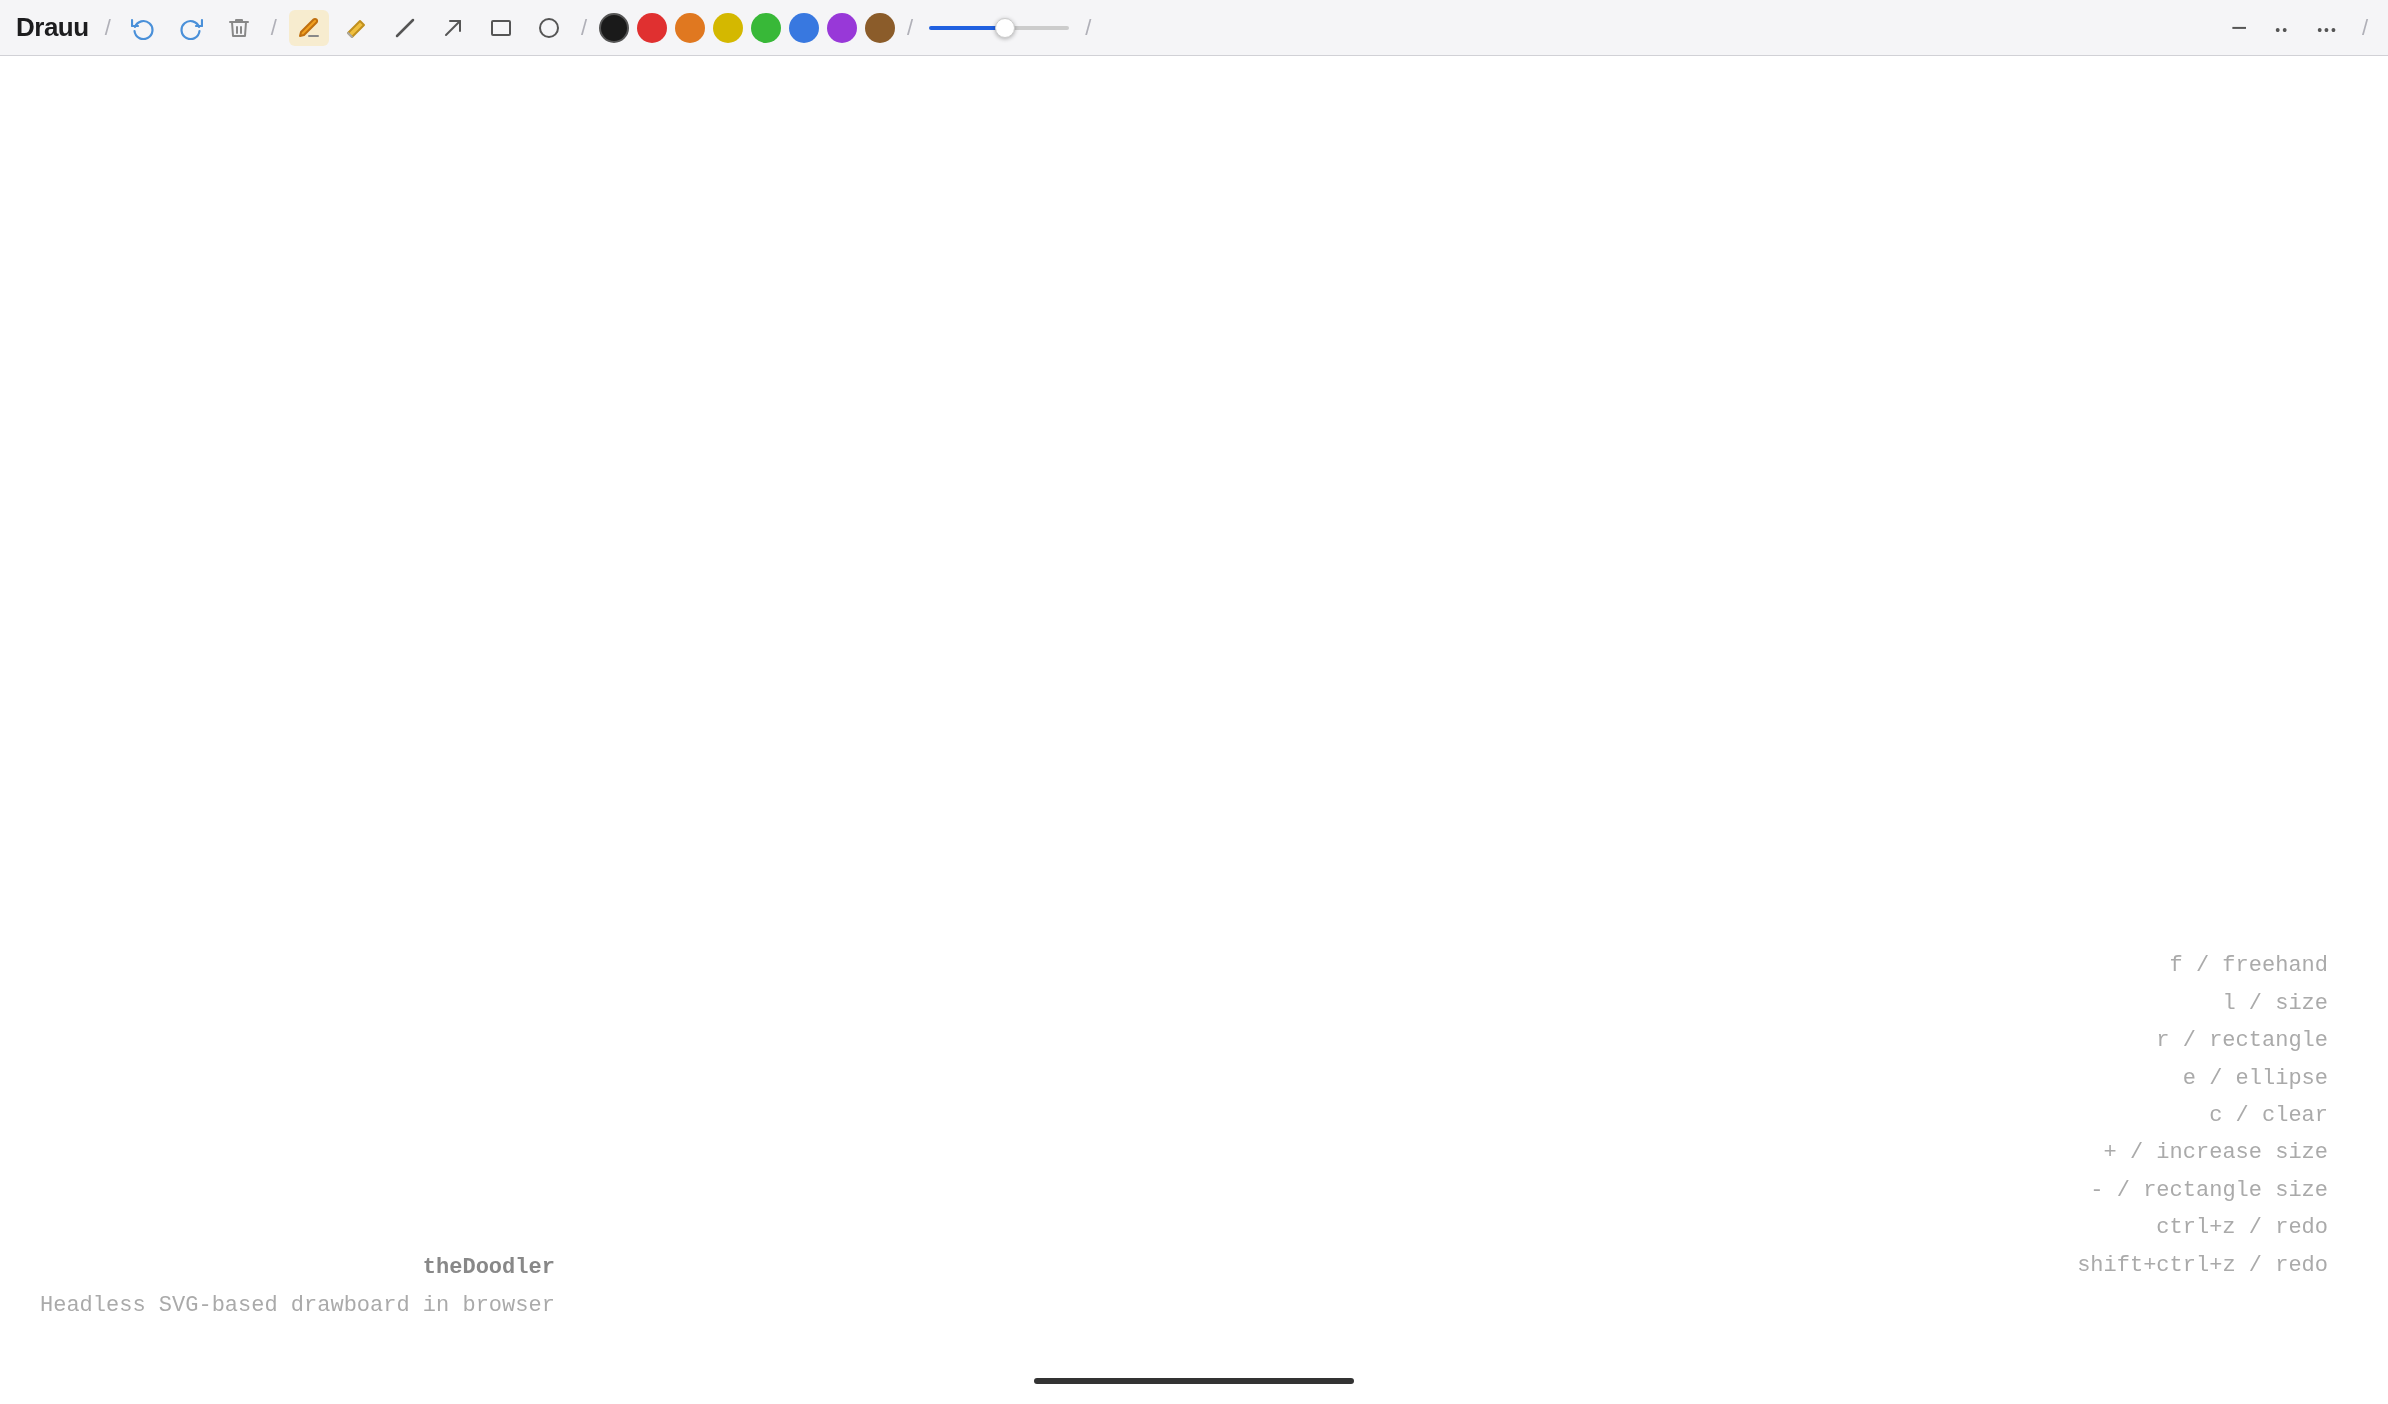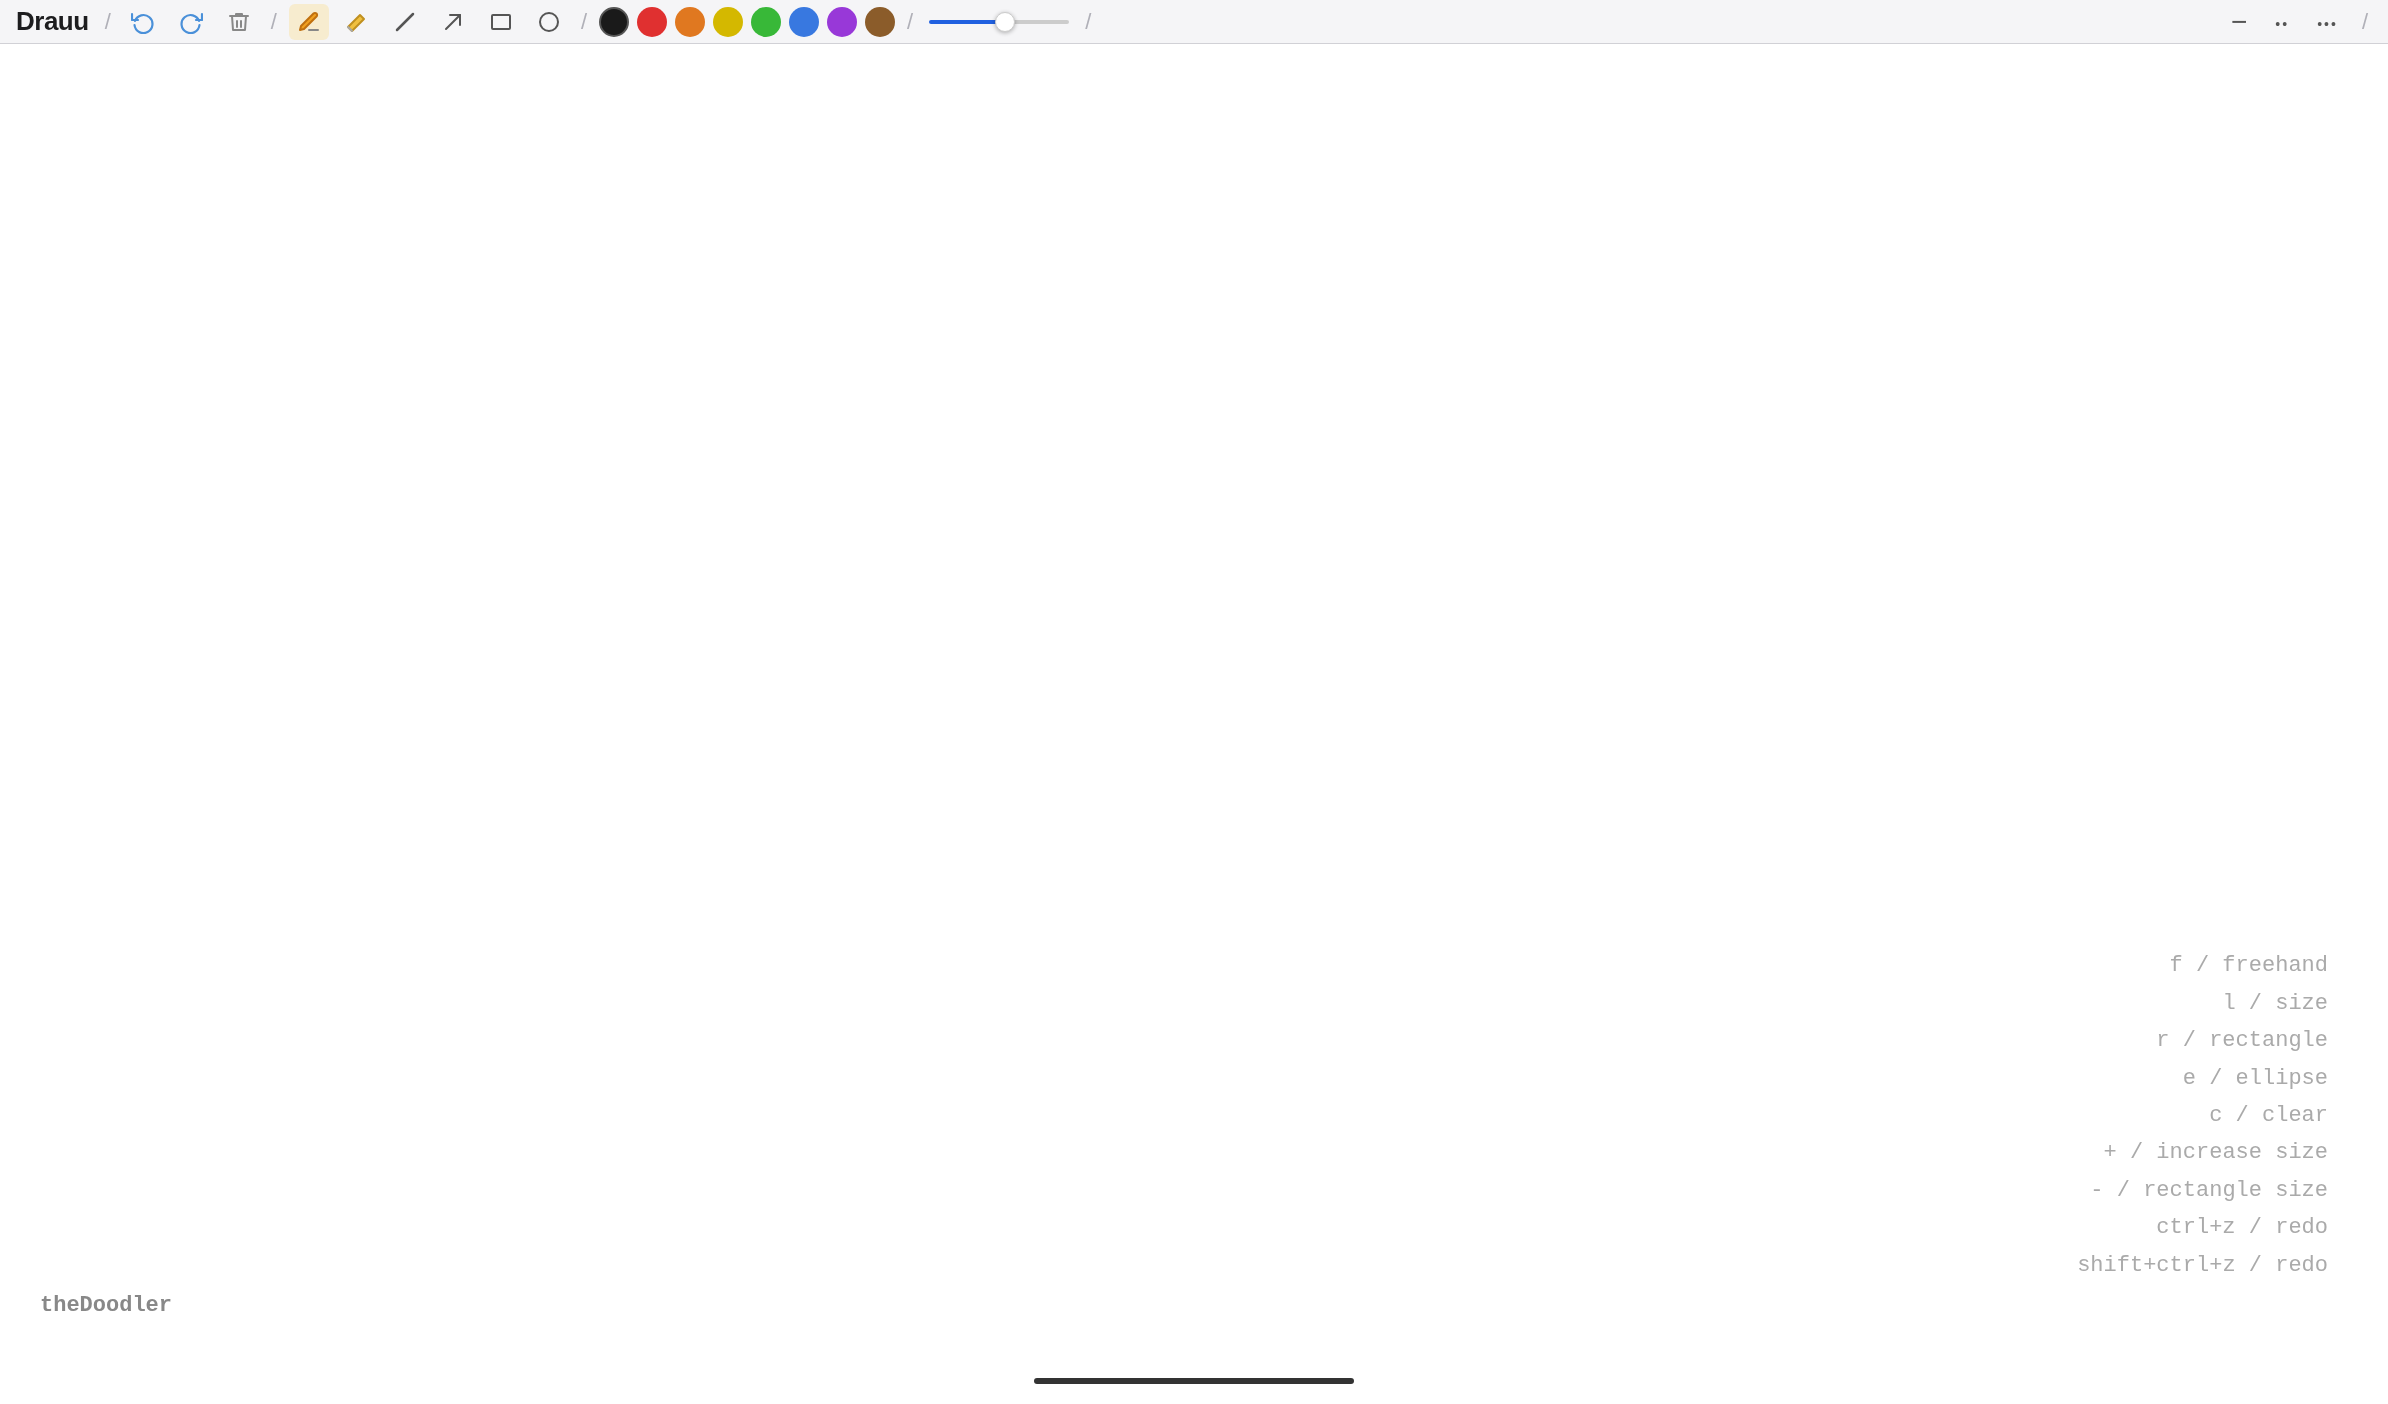--- a/index.html
+++ b/index.html
@@ -11,21 +11,21 @@
       height: 1404px;
       overflow: hidden;
       position: relative;
     }
 
     
     .toolbar {
       display: flex;
       align-items: center;
       padding: 7px 16px;
-      height: 44px;
+      height: 56px;
       background: #f5f5f7;
       border-bottom: 1px solid #d1d1d6;
       gap: 8px;
     }
 
     .toolbar-title {
       font-size: 26px;
       font-weight: 600;
       color: #1d1d1f;
       letter-spacing: -0.5px;
@@ -302,15 +302,16 @@
   <div>e / ellipse</div>
   <div>c / clear</div>
   <div>+ / increase size</div>
   <div>- / rectangle size</div>
   <div>ctrl+z / redo</div>
   <div>shift+ctrl+z / redo</div>
 </div>
 
 <div class="footer-info">
   <div class="brand">theDoodler</div>
+  <div>Headless SVG-based drawboard in browser</div>
 </div>
 
 <div class="bottom-bar"></div>
 
 </body></html>

